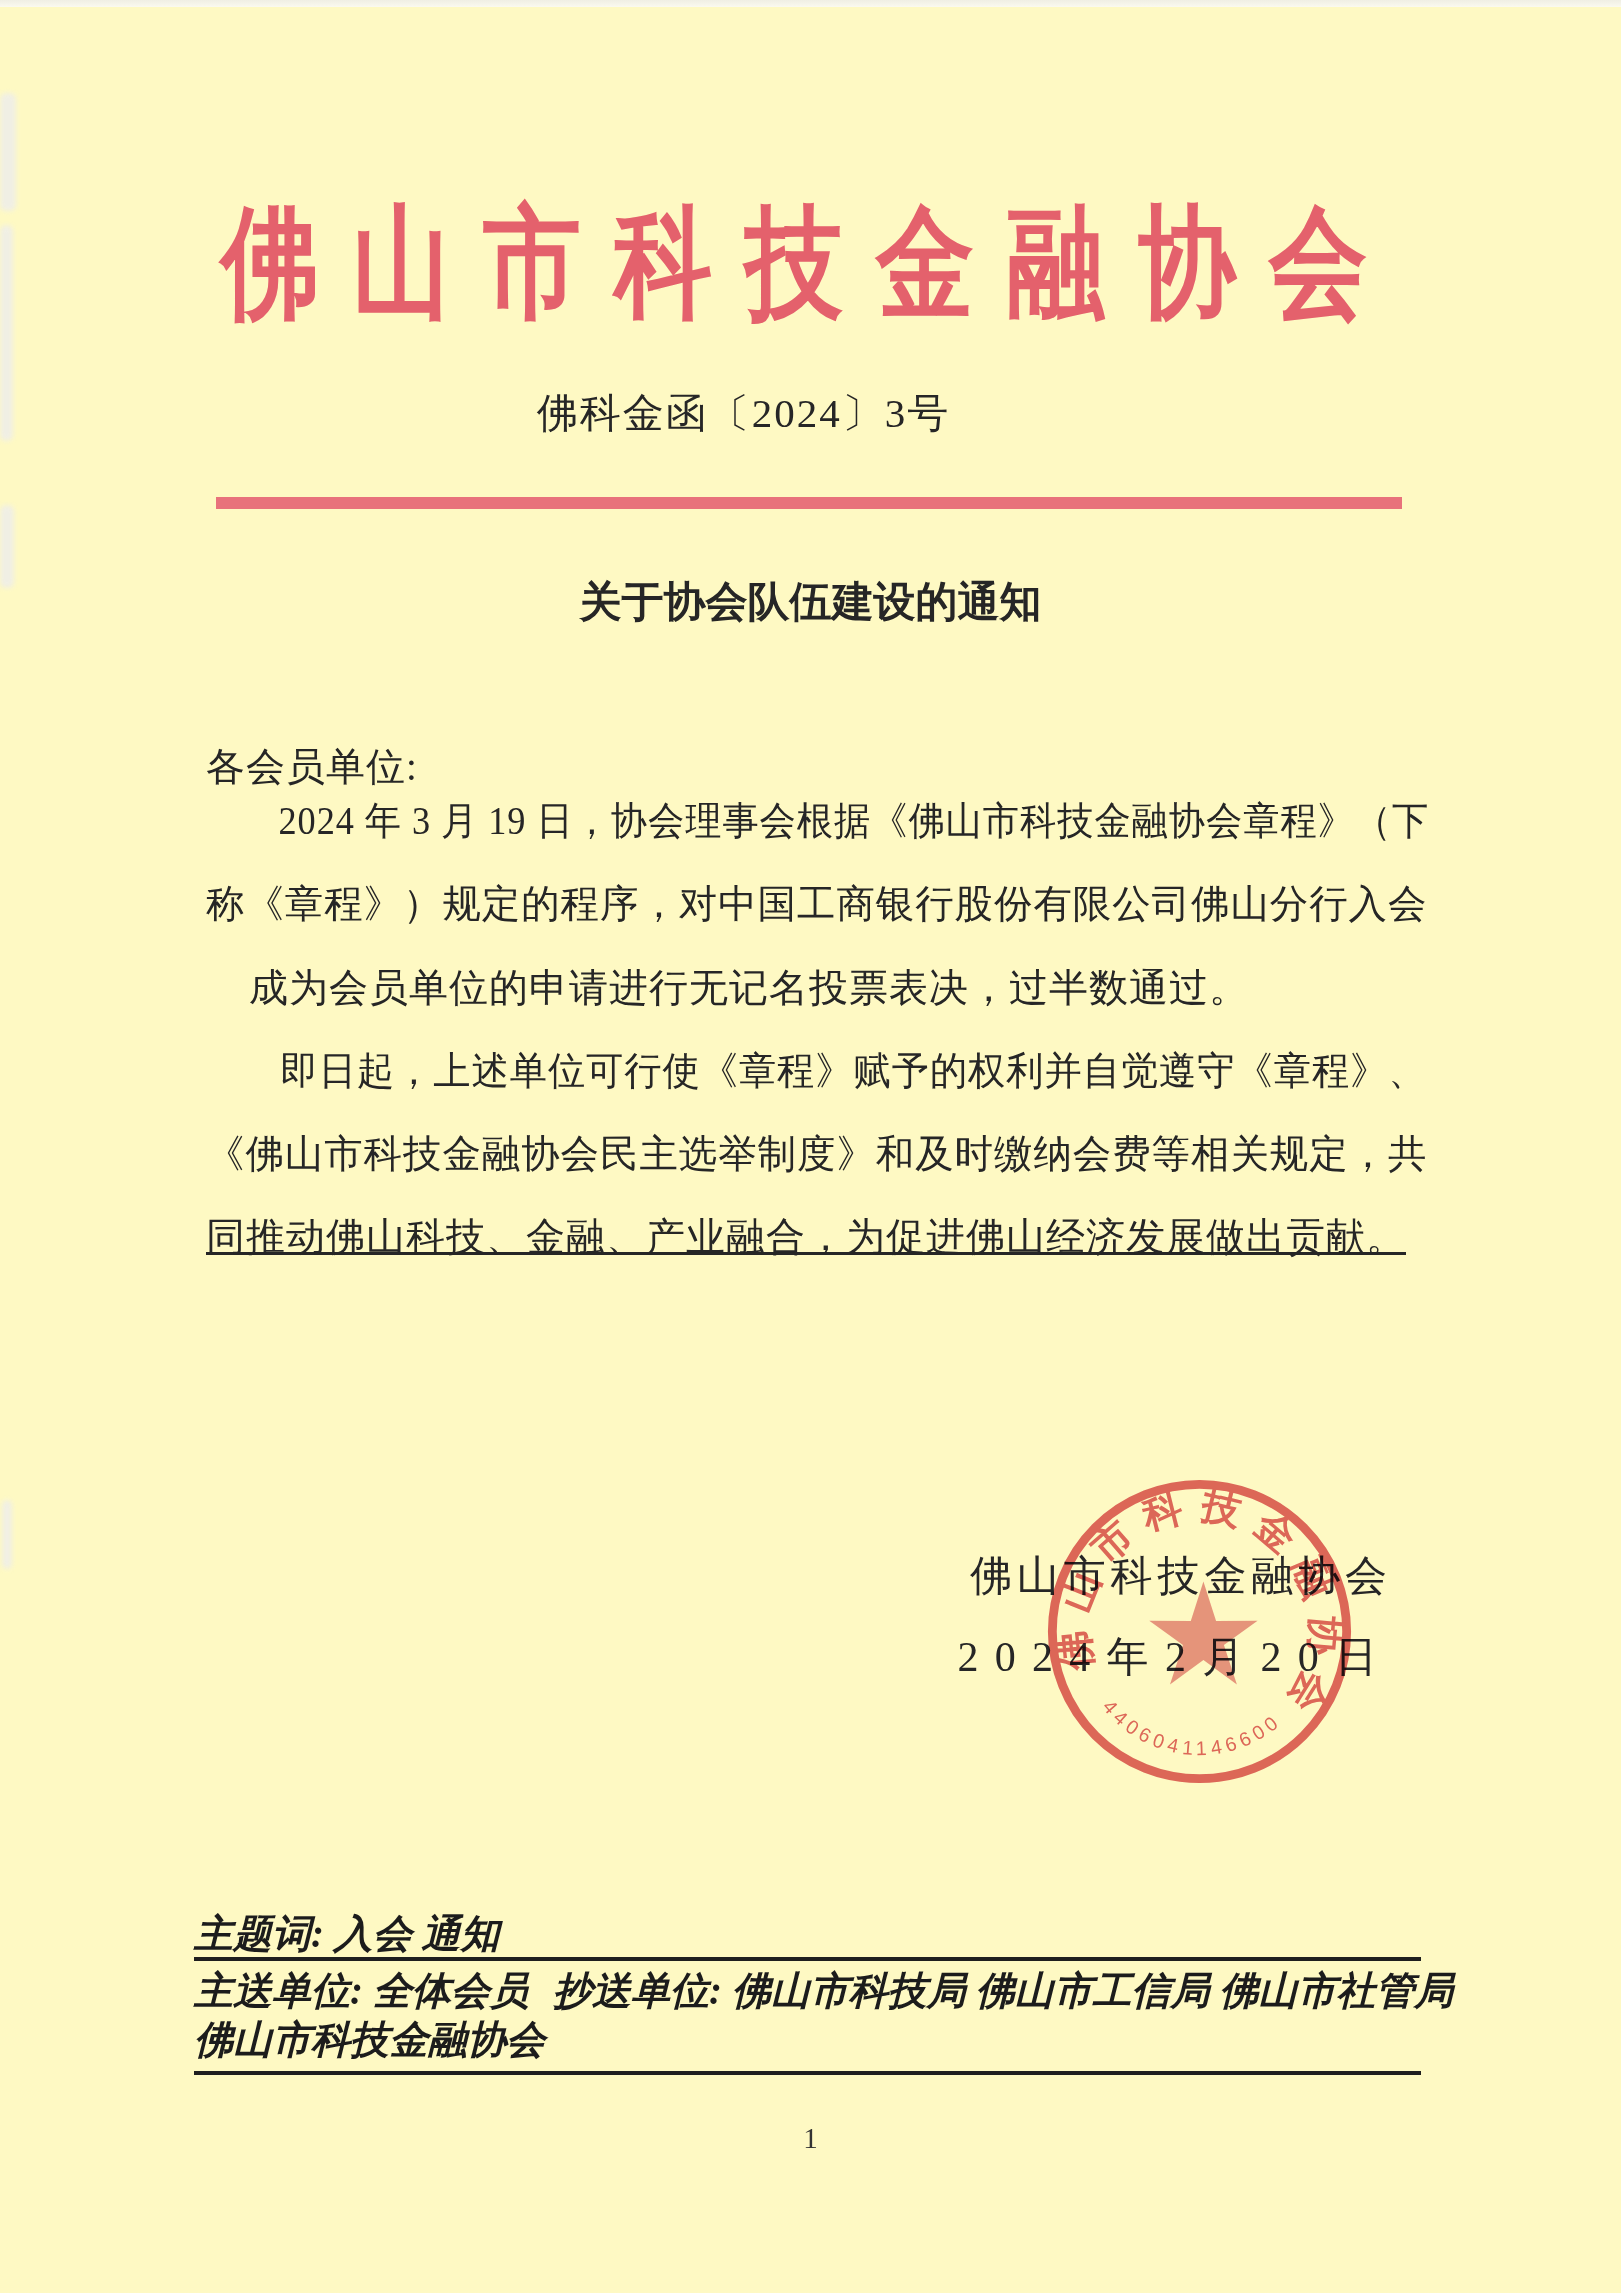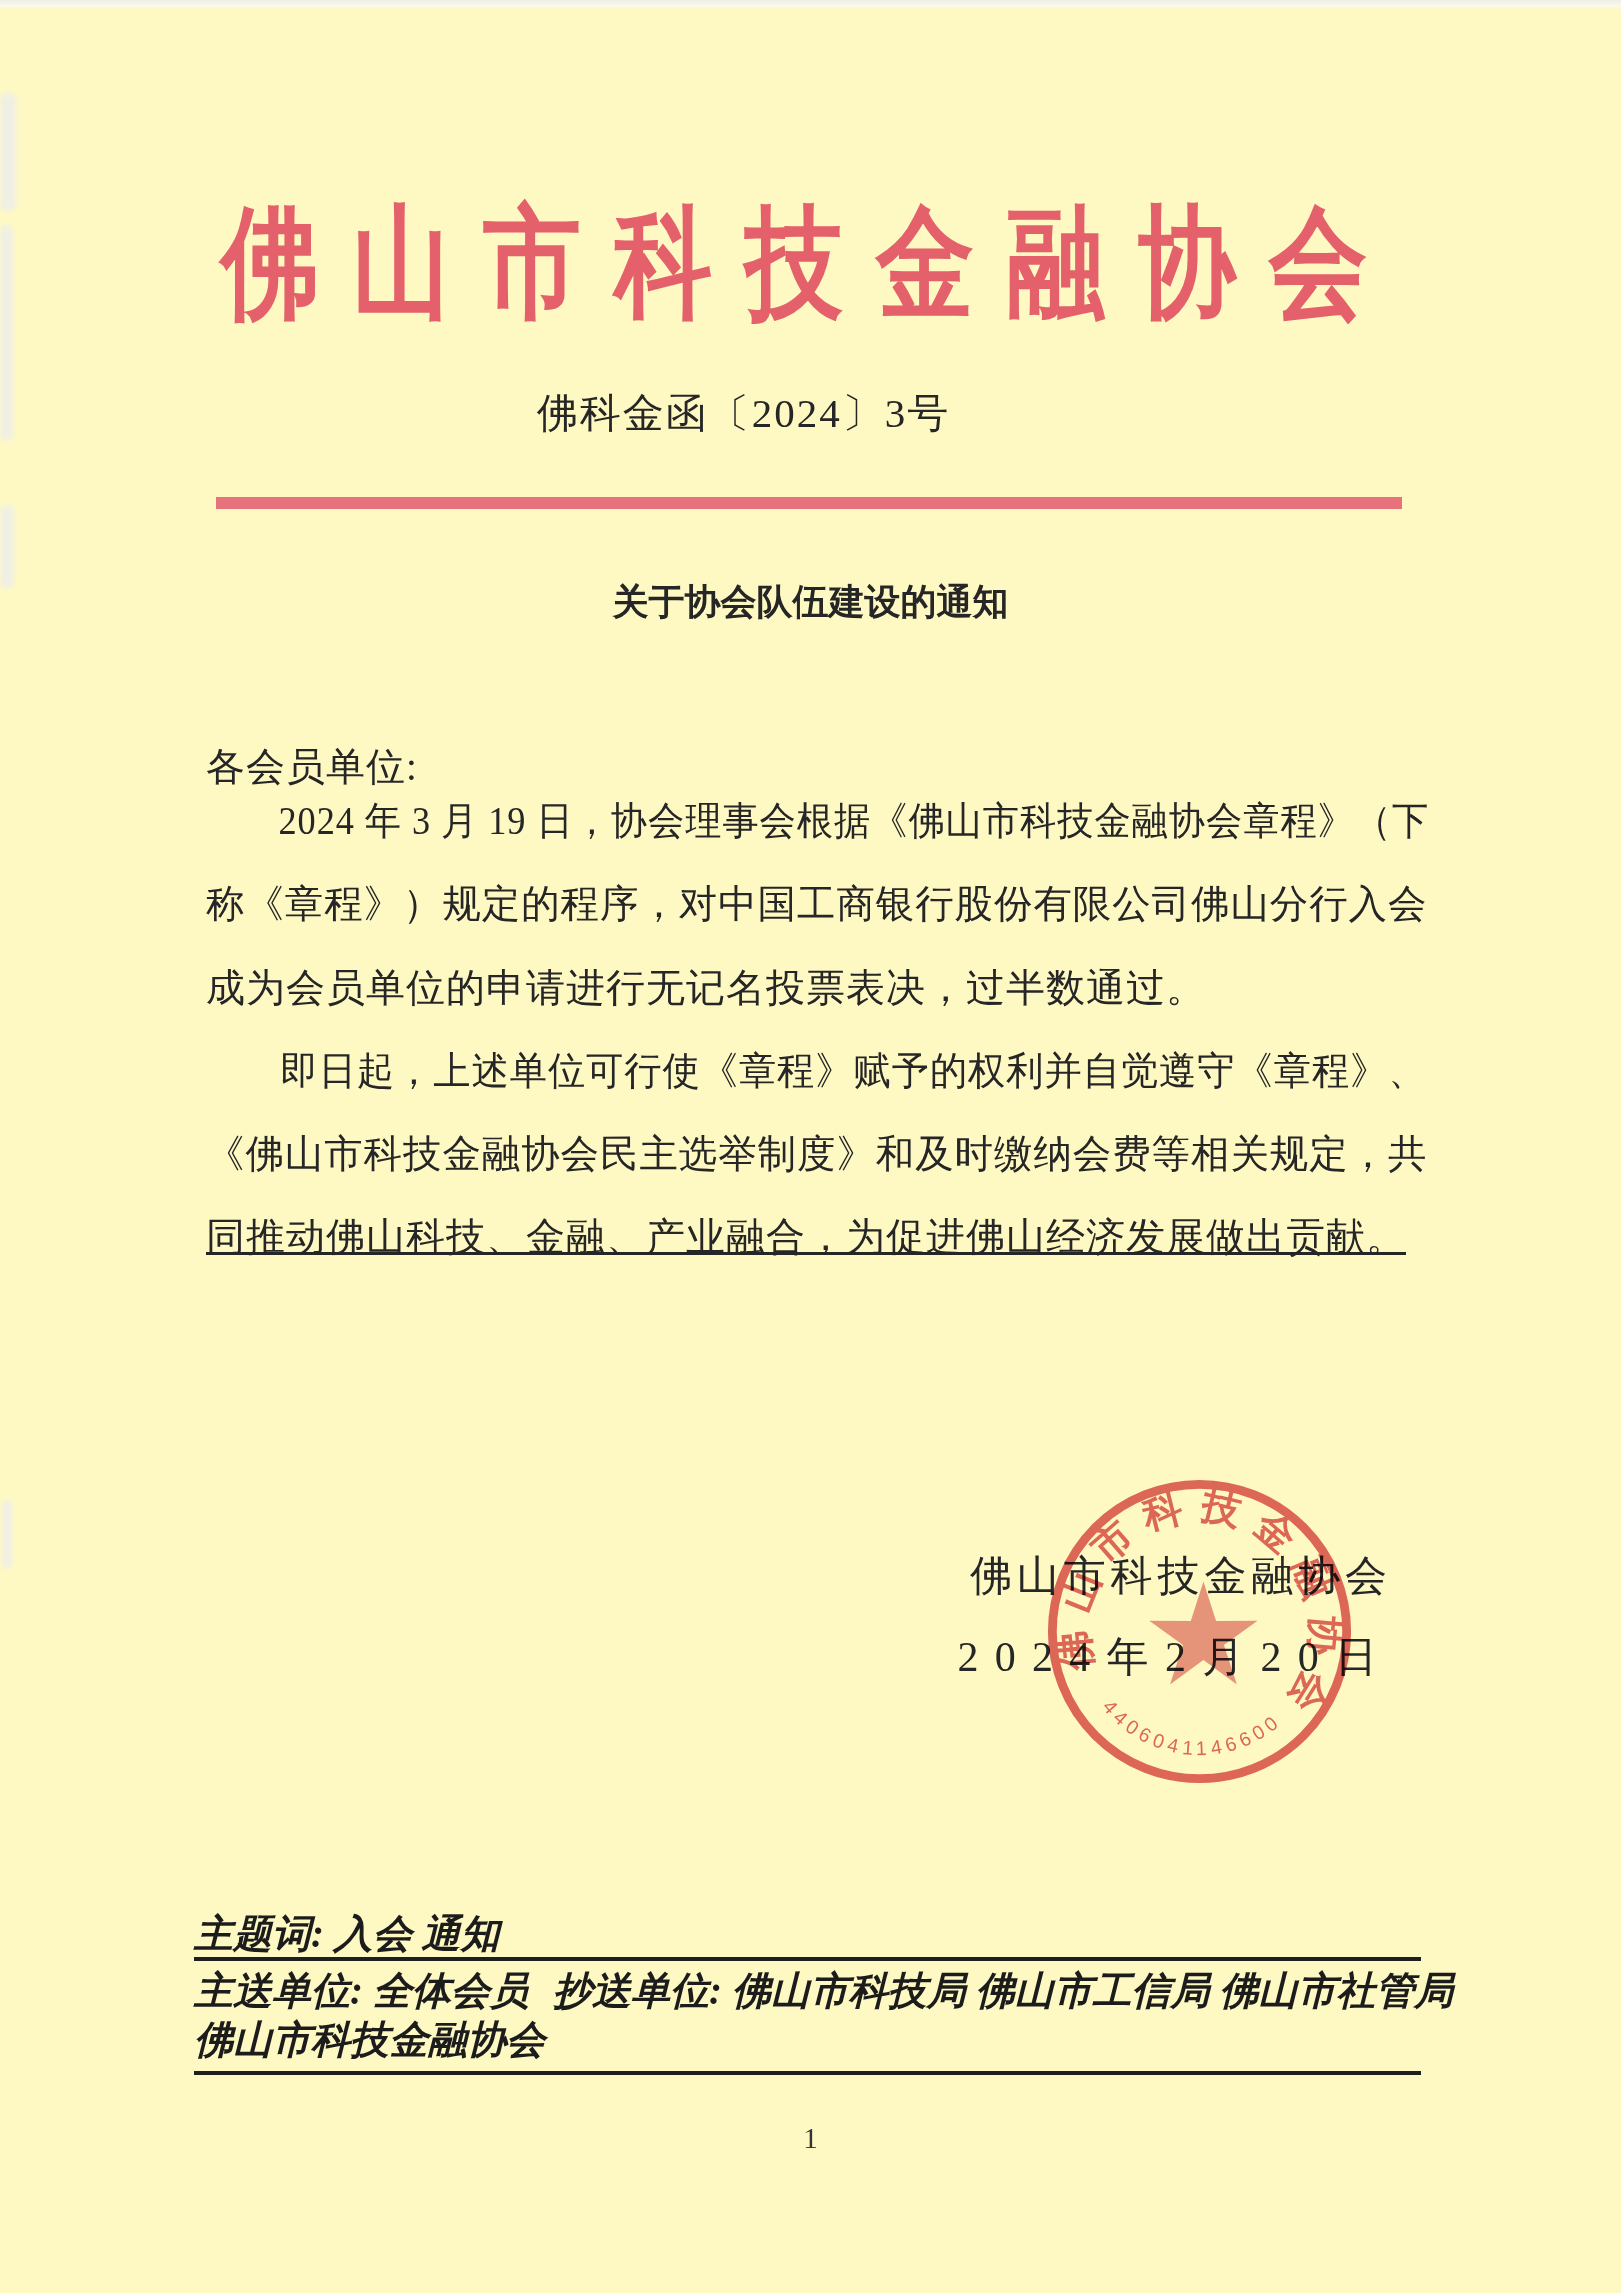--- a/index.html
+++ b/index.html
@@ -35,21 +35,21 @@
     letter-spacing:2px;
     transform:translateX(-67px);
     white-space:nowrap;
   }
   .red-rule{left:216px;top:497px;width:1186px;height:11.8px;}
   
   .notice-title{
     left:0;top:576px;width:100%;
     text-align:center;
     font-weight:bold;
-    font-size:36px;line-height:53px;
+    font-size:42px;line-height:53px;
     white-space:nowrap;
   }
   .body-line{
     left:206px;
     font-size:39px;line-height:49px;
     white-space:nowrap;
     transform-origin:0 0;
     letter-spacing:1px;
   }
   .indent{padding-left:78px;}
@@ -98,21 +98,21 @@
 
   <div class="abs org-title" style="color:#e4616c;">佛山市科技金融协会</div>
   <div class="abs doc-number">佛科金函〔2024〕3号</div>
   <div class="abs red-rule" style="background:#e8727b;"></div>
 
   <div class="abs notice-title">关于协会队伍建设的通知</div>
 
   <div class="abs body-line" style="top:713px;margin-top:29px;">各会员单位:</div>
   <div class="abs body-line indent sx-a" style="top:796px;">2024 年 3 月 19 日，协会理事会根据《佛山市科技金融协会章程》（下</div>
   <div class="abs body-line sx-b" style="top:879px;">称《章程》）规定的程序，对中国工商银行股份有限公司佛山分行入会</div>
-  <div class="abs body-line" style="top:963px;">成为会员单位的申请进行无记名投票表决，过半数通过。</div>
+  <div class="abs body-line" style="top:963px;margin-left:43px;">成为会员单位的申请进行无记名投票表决，过半数通过。</div>
   <div class="abs body-line indent sx-c" style="top:1046px;">即日起，上述单位可行使《章程》赋予的权利并自觉遵守《章程》、</div>
   <div class="abs body-line sx-b" style="top:1129px;">《佛山市科技金融协会民主选举制度》和及时缴纳会费等相关规定，共</div>
   <div class="abs body-line" style="top:1212px;text-decoration:underline;">同推动佛山科技、金融、产业融合，为促进佛山经济发展做出贡献。</div>
 
   <div class="abs sig-org">佛山市科技金融协会</div>
   <div class="abs sig-date">2 0 2 4 年 2 月 2 0 日</div>
 
   <svg class="abs seal" viewBox="0 0 370 370">
     <g opacity="0.82" fill="#d64853">
       <circle cx="185" cy="185" r="150" fill="none" stroke="#d64853" stroke-width="9"></circle>

